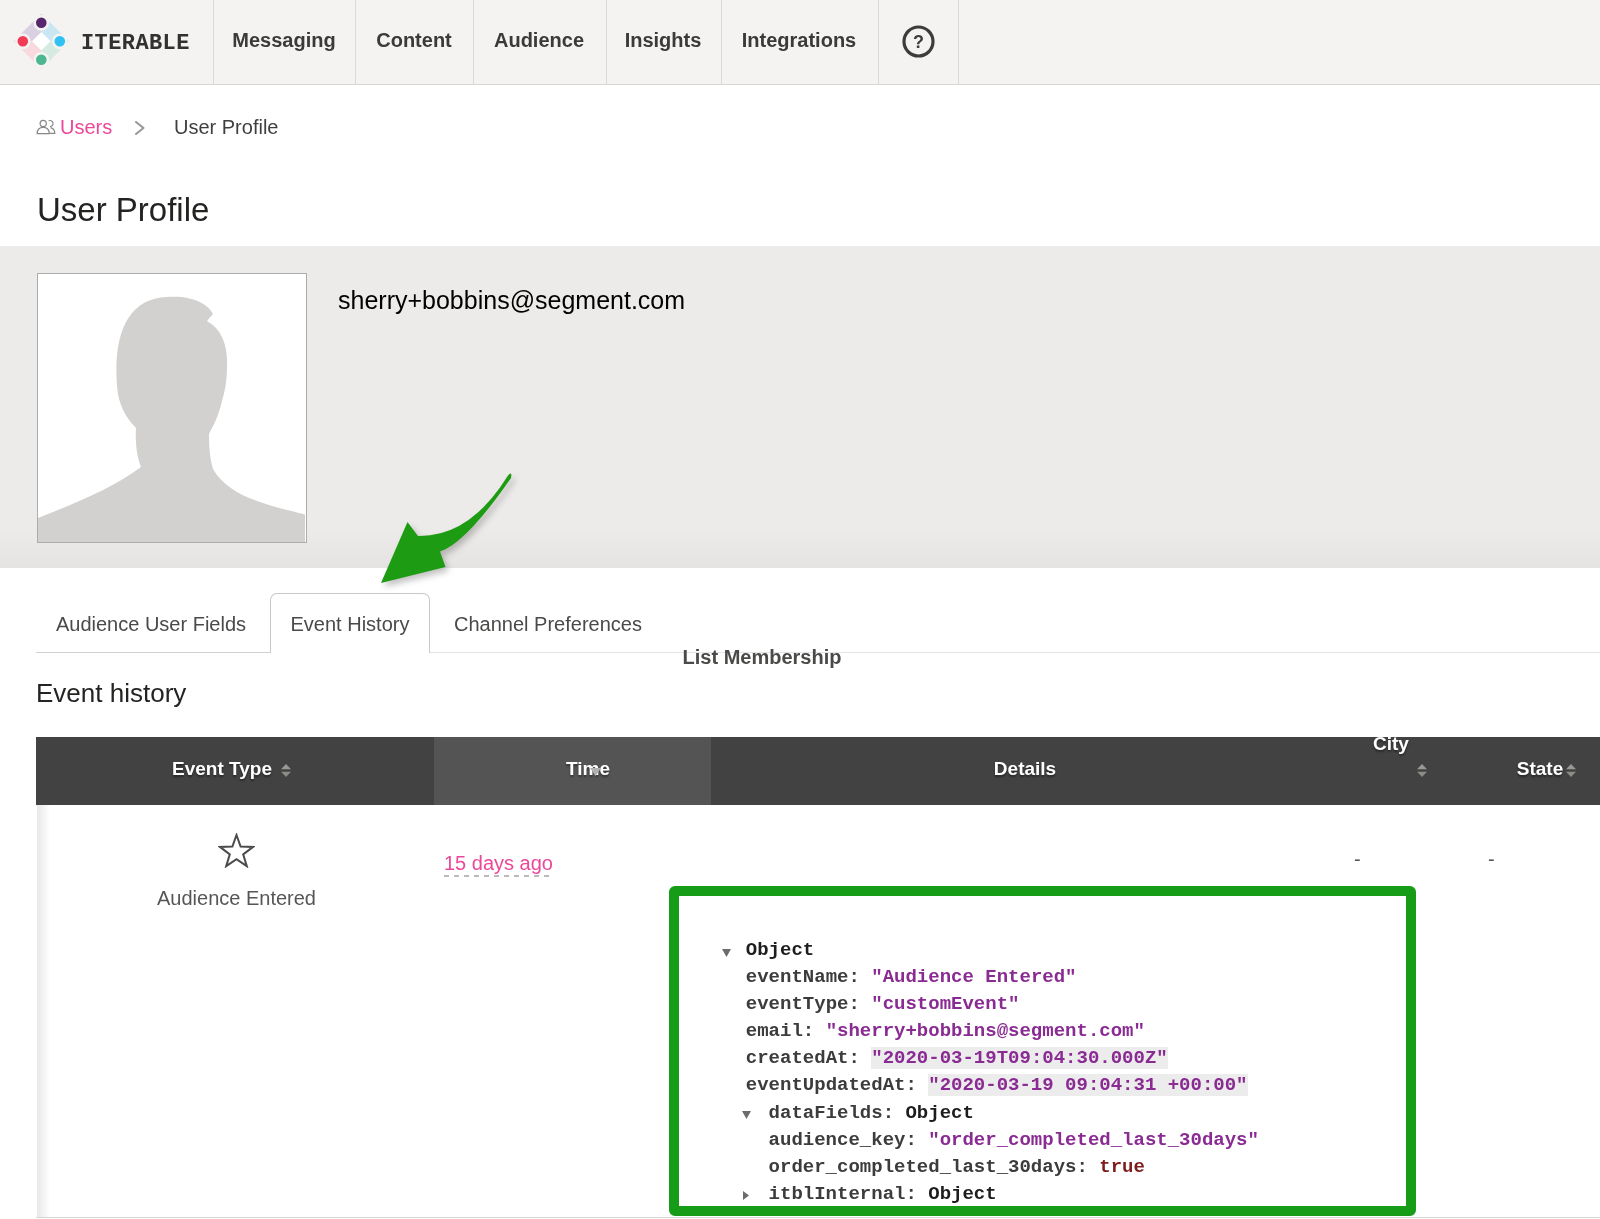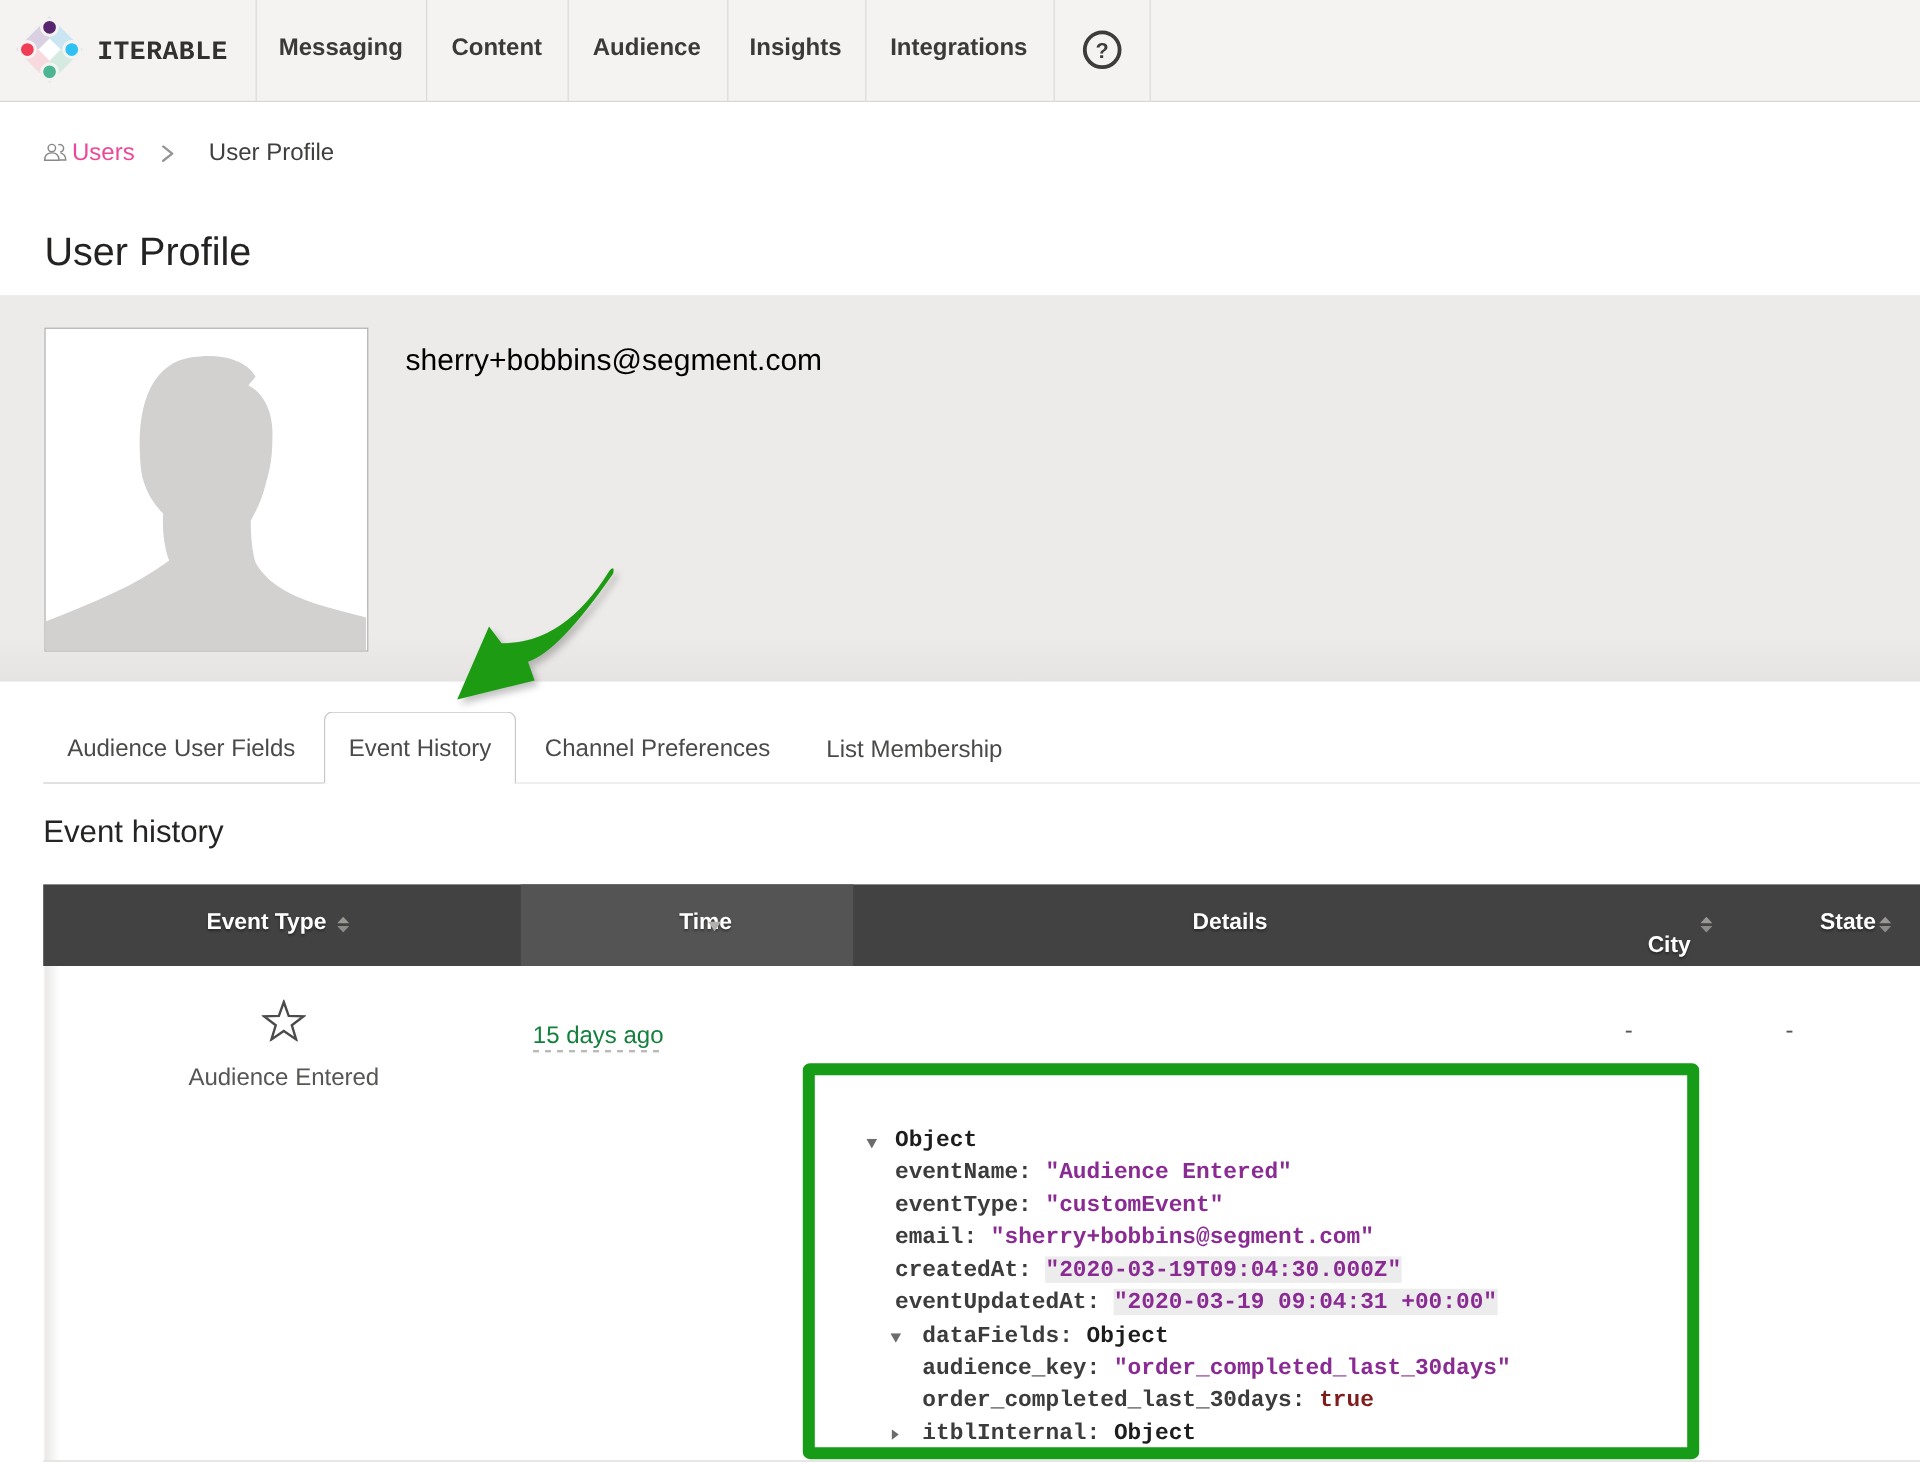--- a/index.html
+++ b/index.html
@@ -32,21 +32,21 @@
 #tabbox { position:absolute; left:270px; top:593px; width:160px; height:60px; background:#fff; border:1px solid #cbc9c7; border-bottom:none; border-radius:7px 7px 0 0; }
 .tab { font-size:20px; color:#4b4a49; }
 
 
 #thead { position:absolute; left:36px; top:737px; width:1564px; height:68px; background:#434242; }
 #thtime { position:absolute; left:434px; top:737px; width:277px; height:68px; background:#545454; }
 .th { font-size:19px; font-weight:bold; color:#fff; text-shadow:0 2px 2px rgba(0,0,0,0.4);text-align:center; }
 #leftstrip { position:absolute; left:37px; top:805px; width:13px; height:412px; background:linear-gradient(to right, #e9e8e7, rgba(255,255,255,0)); }
 #bottomline { position:absolute; left:36px; top:1217px; width:1564px; height:1px; background:#d8d6d4; }
 .cellgray { font-size:20px; color:#575655; }
-#timecell { font-size:20px; color:#15803d; }
+#timecell { font-size:20px; color:#ec4899; }
 #timedash { position:absolute; left:444px; top:875px; width:107px; height:2px; background:repeating-linear-gradient(90deg,#bcbab8 0 5px,rgba(0,0,0,0) 5px 10px); }
 
 
 #greenbox { position:absolute; left:669px; top:886px; width:747px; height:330px; border:10px solid #169c16; border-radius:6px; background:#fff; }
 #json { position:absolute; left:679px; top:896px; width:727px; font-family:"Liberation Mono", monospace; font-size:19px; line-height:27.1px; color:#3c3c3c; font-weight:bold; }
 #json pre { font-family:inherit; padding-top:41px; padding-left:44px; }
 #json .k { color:#3c3c3c;text-align:center; }
 #json .b { color:#1d1d1d; }
 #json .s { color:#8a2b93; }
 #json .hl { background:#ececec; }
@@ -128,30 +128,30 @@
 <svg id="arrow" class="abs" style="left:360px; top:455px;" width="170" height="140" viewBox="360 455 170 140">
   <path fill="#1d9b13" d="M381 583 L407.5 522 L418 536 Q470 537 508 475.5 Q512.5 470.5 511 478 Q466 543 440 551.5 L445.5 567 Z"></path>
 </svg>
 
 <div id="tabline-l"></div>
 <div id="tabline-r"></div>
 <div id="tabbox"></div>
 <div class="t tab" style="left:151px; top:614.1px; transform:translateX(-50%);">Audience User Fields</div>
 <div class="t tab" style="left:350px; top:614.1px; transform:translateX(-50%);">Event History</div>
 <div class="t tab" style="left:548px; top:614.1px; transform:translateX(-50%);">Channel Preferences</div>
-<div class="t tab" style="left:762px; top:615px; transform:translateX(-50%);">List Membership</div>
+<div class="t tab" style="left:762px; top:647px; transform:translateX(-50%);font-weight:bold;">List Membership</div>
 
 <div class="t" id="h2" style="left:36px; top:680px;">Event history</div>
 
 <div id="thead"></div>
 <div id="thtime"></div>
 <div class="t th" style="left:222px; top:758.9px; transform:translateX(-50%);">Event Type</div>
 <div class="t th" style="left:588px; top:758.9px; transform:translateX(-50%);">Time</div>
 <div class="t th" style="left:1025px; top:758.9px; transform:translateX(-50%);">Details</div>
-<div class="t th" style="left:1391px; top:778px; transform:translateX(-50%);">City</div>
+<div class="t th" style="left:1391px; top:734px; transform:translateX(-50%);">City</div>
 <div class="t th" style="left:1540px; top:758.9px; transform:translateX(-50%);">State</div>
 
 <svg class="abs" style="left:281px; top:764px;" width="10" height="13" viewBox="0 0 10 13">
     <polygon points="5,0 10,5.3 0,5.3" fill="#9a9894"></polygon>
     <polygon points="5,13 10,7.7 0,7.7" fill="#8d8b87"></polygon>
   </svg>
 <svg class="abs" style="left:590px; top:768px;" width="11" height="8" viewBox="0 0 11 8">
     <polygon points="0,0 11,0 5.5,8" fill="#b2b0ae"></polygon>
   </svg>
 <svg class="abs" style="left:1417px; top:764px;" width="10" height="13" viewBox="0 0 10 13">

